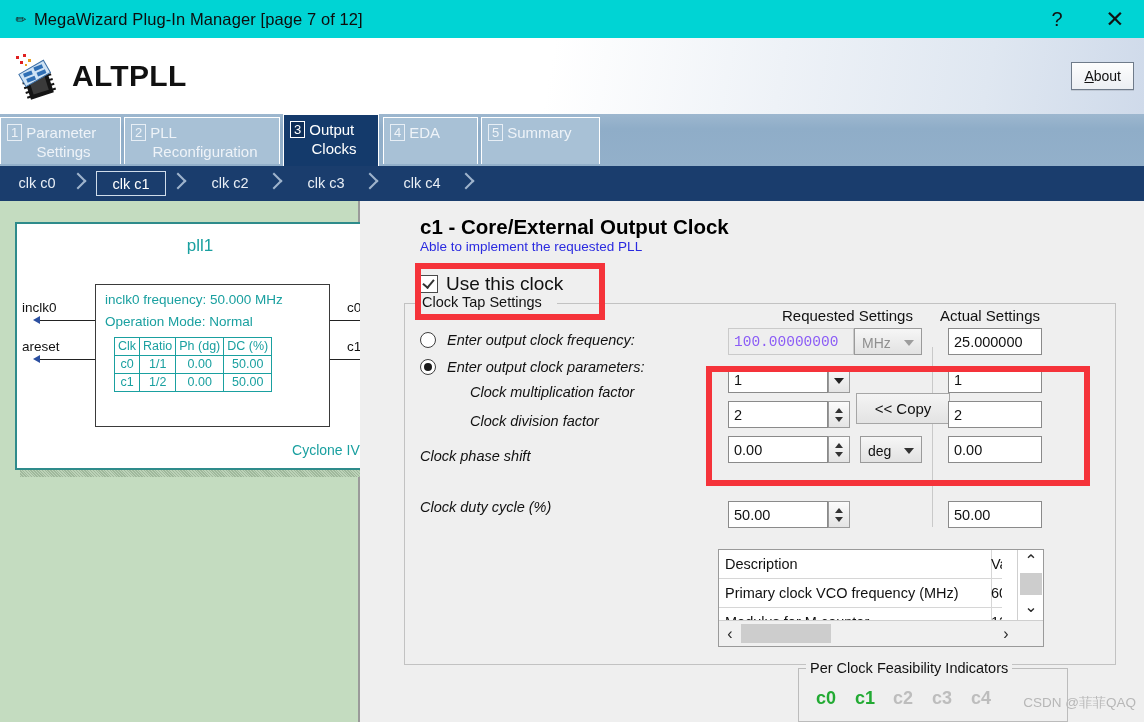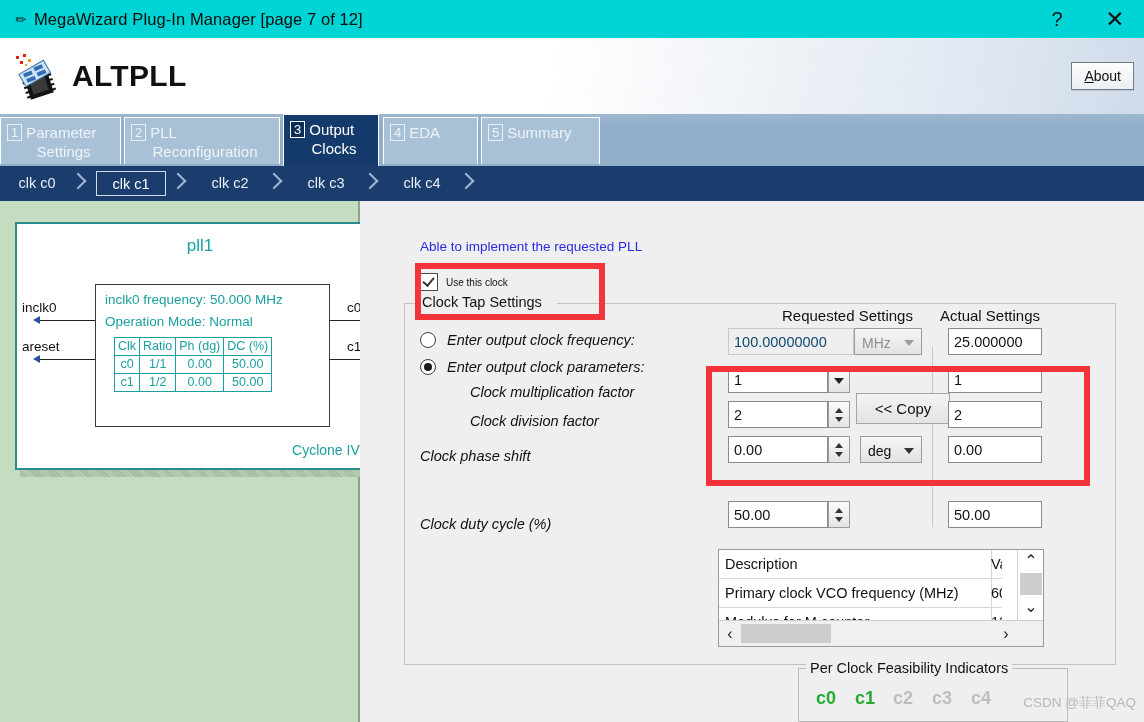--- a/index.html
+++ b/index.html
@@ -142,21 +142,21 @@
   }
   .chk-row{ position:absolute; left:60px; top:72px; display:flex; align-items:center; }
   .checkbox{
     width:16px;height:16px;border:1px solid #4a4a4a;background:#fff;
     display:inline-block; position:relative; margin-right:8px;
   }
   .checkbox:after{
     content:""; position:absolute; left:4px; top:1px; width:5px; height:9px;
     border-right:2px solid #333; border-bottom:2px solid #333; transform:rotate(40deg);
   }
-  .chk-label{ font-size:10px; color:#111; }
+  .chk-label{ font-size:19px; color:#111; }
 
   .group{
     position:absolute; left:44px; top:102px; width:712px; height:362px;
     border:1px solid #c2c2c2; border-top:none;
     box-sizing:border-box;
   }
   .group:before{
     content:""; position:absolute; left:0; top:0; width:30px; border-top:1px solid #c2c2c2;
   }
   .group:after{
@@ -177,21 +177,21 @@
   .radio.on:after{
     content:""; position:absolute; left:3px; top:3px; width:8px;height:8px;
     border-radius:50%; background:#1a1a1a;
   }
 
   .txt{
     position:absolute; height:27px; box-sizing:border-box;
     border:1px solid #8a8a8a; background:#ffffff;
     font-size:14.5px; color:#111; padding:2px 0 0 5px; line-height:23px;
   }
-  .txt.dis{ background:#eeeeee; border:1px solid #cacaca; color:#0c4a6e; }
+  .txt.dis{ background:#eeeeee; border:1px solid #cacaca; color:#8b5cf6;font-family:Liberation Mono, monospace; }
 
   .spin{
     position:absolute; width:22px; height:27px; box-sizing:border-box;
     border:1px solid #9a9a9a; background:linear-gradient(#fbfbfb,#e4e4e4);
   }
   .spin .up,.spin .dn{ position:absolute; left:50%; width:0;height:0; }
   .spin .up{ top:6px; margin-left:-4px; border-left:4px solid transparent;border-right:4px solid transparent;border-bottom:5px solid #333; }
   .spin .dn{ top:15px; margin-left:-4px; border-left:4px solid transparent;border-right:4px solid transparent;border-top:5px solid #333; }
 
   .combo{
@@ -403,20 +403,21 @@
         </tr>
       </tbody>
         </table>
     </div>
     <div class="devname">Cyclone IV E</div>
   </div>
 </div>
 
 <div class="rightpane">
 
+  <div class="page-title">c1 - Core/External Output Clock</div>
   <div class="page-sub">Able to implement the requested PLL</div>
 
   <div class="chk-row">
     <span class="checkbox"></span>
     <span class="chk-label">Use this clock</span>
   </div>
 
   <div class="group"></div>
   <div class="group-title">Clock Tap Settings</div>
 
@@ -456,21 +457,21 @@
   <div class="spin" style="left:468px; top:235px;">
     <span class="up"></span>
     <span class="dn"></span>
   </div>
   <div class="combo" style="left:500px; top:235px; width:62px;">
     <span>deg</span>
     <span class="car"></span>
   </div>
   <div class="txt" style="left:588px; top:235px; width:94px;">0.00</div>
 
-  <div class="lbl" style="left:60px; top:315px;">Clock duty cycle (%)</div>
+  <div class="lbl" style="left:60px; top:298px;">Clock duty cycle (%)</div>
   <div class="txt" style="left:368px; top:300px; width:100px;">50.00</div>
   <div class="spin" style="left:468px; top:300px;">
     <span class="up"></span>
     <span class="dn"></span>
   </div>
   <div class="txt" style="left:588px; top:300px; width:94px;">50.00</div>
 
 </div>
 
 <div class="listbox">

